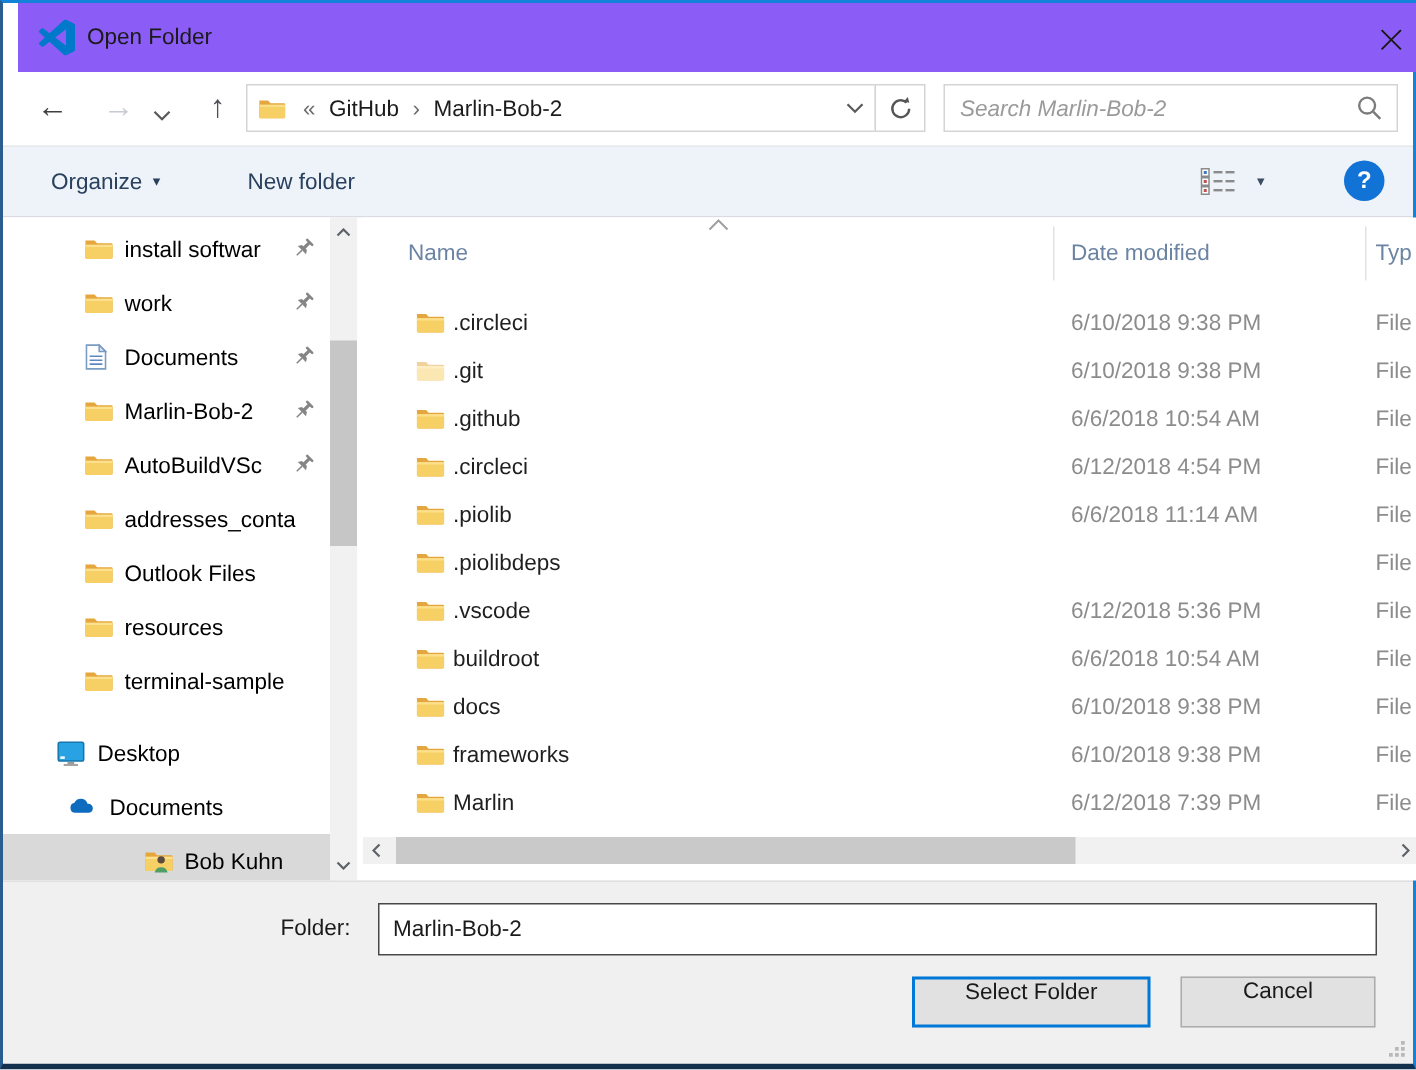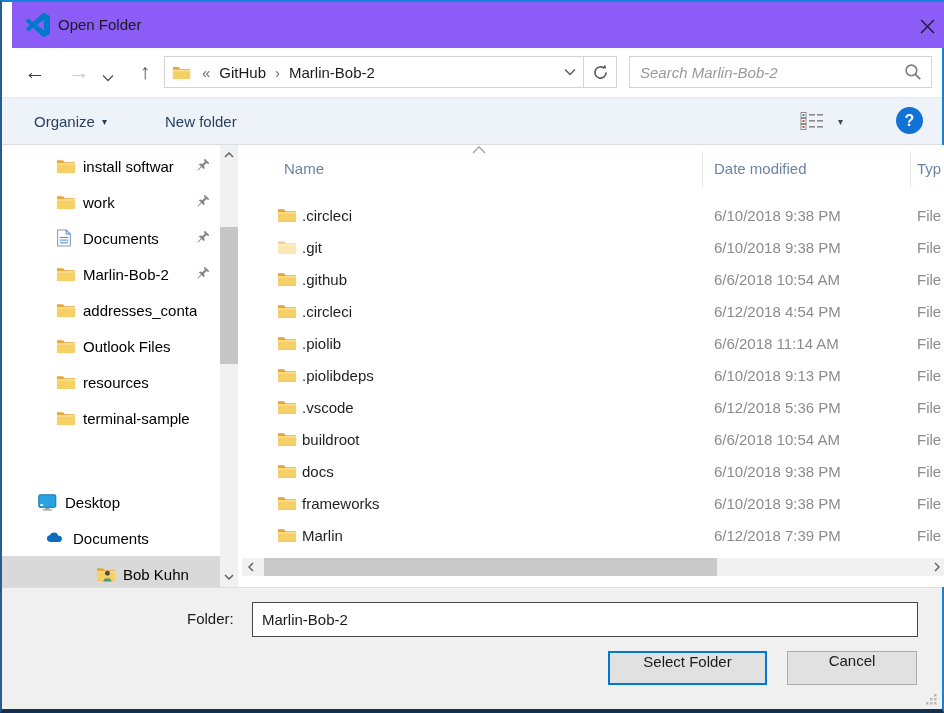--- a/index.html
+++ b/index.html
@@ -71,21 +71,21 @@
   
   .v-scroll { left:218px; top:0; width:18px; height:442px; background:#f1f1f1; }
   .v-btn { left:0; width:18px; height:20px; display:flex; align-items:center; justify-content:center; }
   .v-up { top:0; } .v-down { bottom:0; top:auto; }
   .v-thumb { left:0; top:82px; width:18px; height:137px; background:#c6c6c6; }
 
   
   .list { left:240px; top:0; width:704px; height:442px; background:#fff; }
   .list-header { left:0; top:0; width:100%; height:46px; }
   .hdr-cell { top:15px; font-size:15px; color:#6b84a3; white-space:nowrap; }
-  .hdr-name { left:30px;margin-left:12px; } .hdr-date { left:472px; } .hdr-type { left:675px; width:27px; overflow:hidden; }
+  .hdr-name { left:30px; } .hdr-date { left:472px; } .hdr-type { left:675px; width:27px; overflow:hidden; }
   .hdr-caret { left:230px; top:1px; width:14px; height:8px; }
   .hdr-sep { top:6px; width:1px; height:36px; background:#e3e3e3; }
   .sep1 { left:460px; } .sep2 { left:668px; }
   .rows { left:0; top:55px; width:100%; }
   .row { position:relative; height:32px; }
   .row-icon { position:absolute; left:35px; top:7px; width:20px; height:16px; }
   .row-icon.faded { opacity:0.5; }
   .cell { position:absolute; top:0; line-height:32px; font-size:15px; white-space:nowrap; }
   .cell-name { left:60px; color:#1f1f1f; }
   .cell-date { left:472px; color:#8c8c8c; }
@@ -279,20 +279,34 @@
             </span>
 
             <span class="sb-label">Marlin-Bob-2</span>
             <span class="pin">
               <svg width="15" height="15" viewBox="0 0 14 14">
                 <use href="#svg-pin"></use>
               </svg>
             </span>
           </div>
 
+          <div class="sb-item">
+            <span class="sb-icon">
+              <svg width="20" height="16" viewBox="0 0 21 16">
+                <use href="#svg-folder"></use>
+              </svg>
+            </span>
+
+            <span class="sb-label">AutoBuildVSc</span>
+            <span class="pin">
+              <svg width="15" height="15" viewBox="0 0 14 14">
+                <use href="#svg-pin"></use>
+              </svg>
+            </span>
+          </div>
 
           <div class="sb-item">
             <span class="sb-icon">
               <svg width="20" height="16" viewBox="0 0 21 16">
                 <use href="#svg-folder"></use>
               </svg>
             </span>
 
             <span class="sb-label">addresses_conta</span>
 
@@ -436,21 +450,20 @@
             <span class="cell cell-name">.piolib</span>
             <span class="cell cell-date">6/6/2018 11:14 AM</span>
             <span class="cell cell-type">File</span>
           </div>
 
           <div class="row">
             <svg class="row-icon" viewBox="0 0 21 16">
               <use href="#svg-folder"></use>
             </svg>
             <span class="cell cell-name">.piolibdeps</span>
-            <span class="cell cell-date">6/10/2018 9:13 PM</span>
             <span class="cell cell-type">File</span>
           </div>
 
           <div class="row">
             <svg class="row-icon" viewBox="0 0 21 16">
               <use href="#svg-folder"></use>
             </svg>
             <span class="cell cell-name">.vscode</span>
             <span class="cell cell-date">6/12/2018 5:36 PM</span>
             <span class="cell cell-type">File</span>

